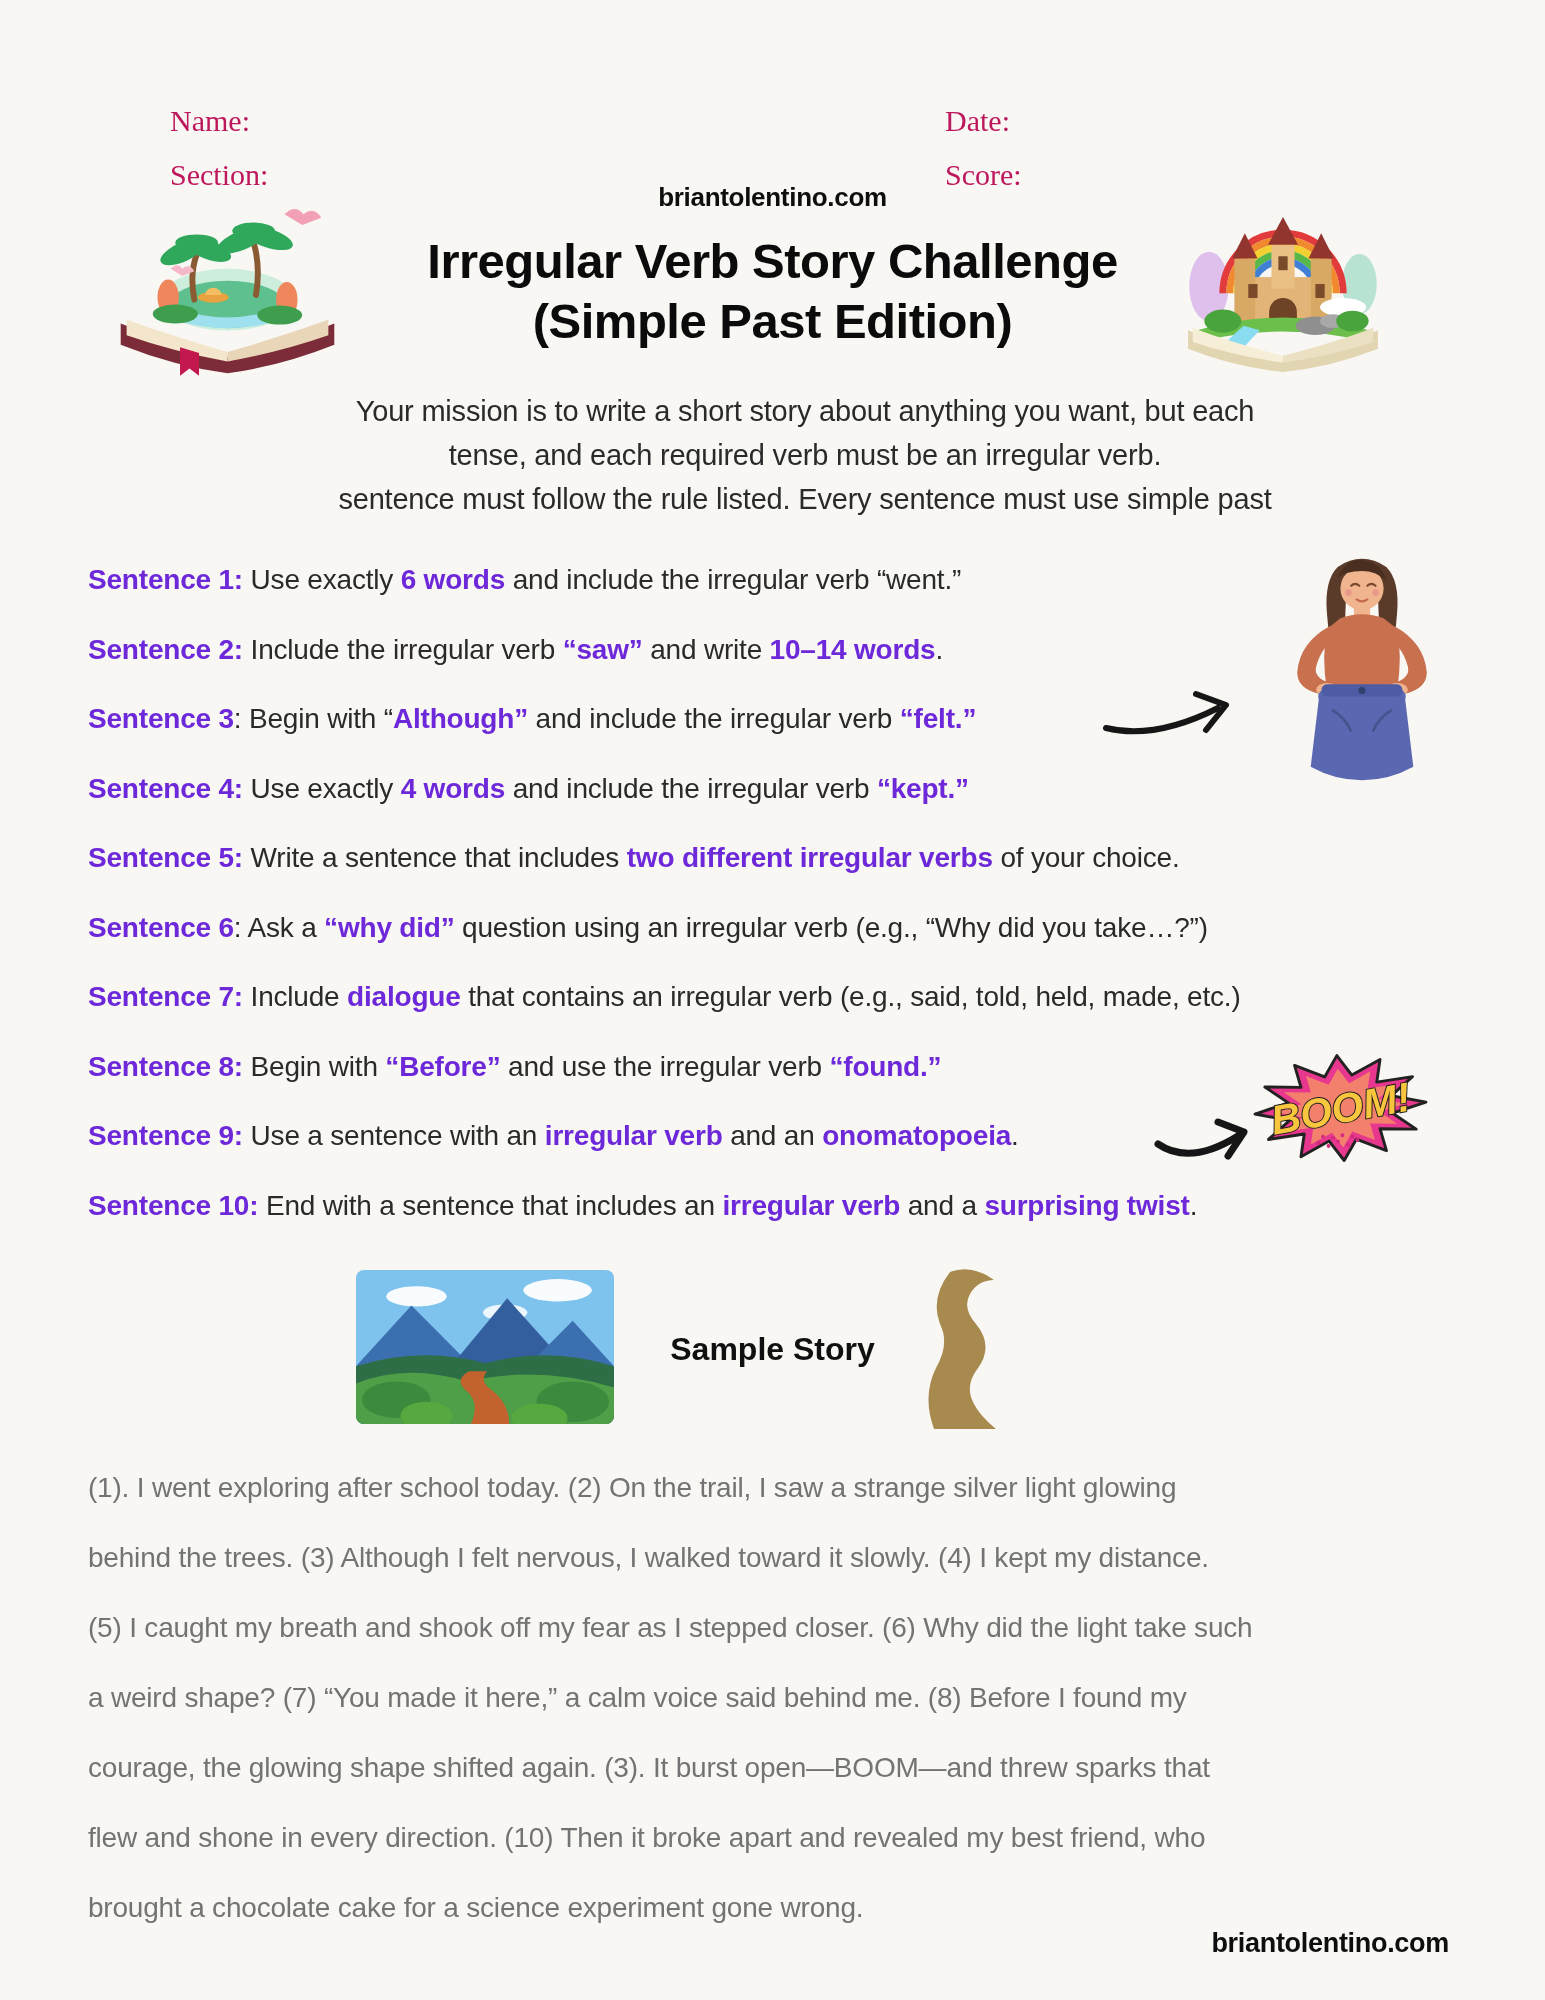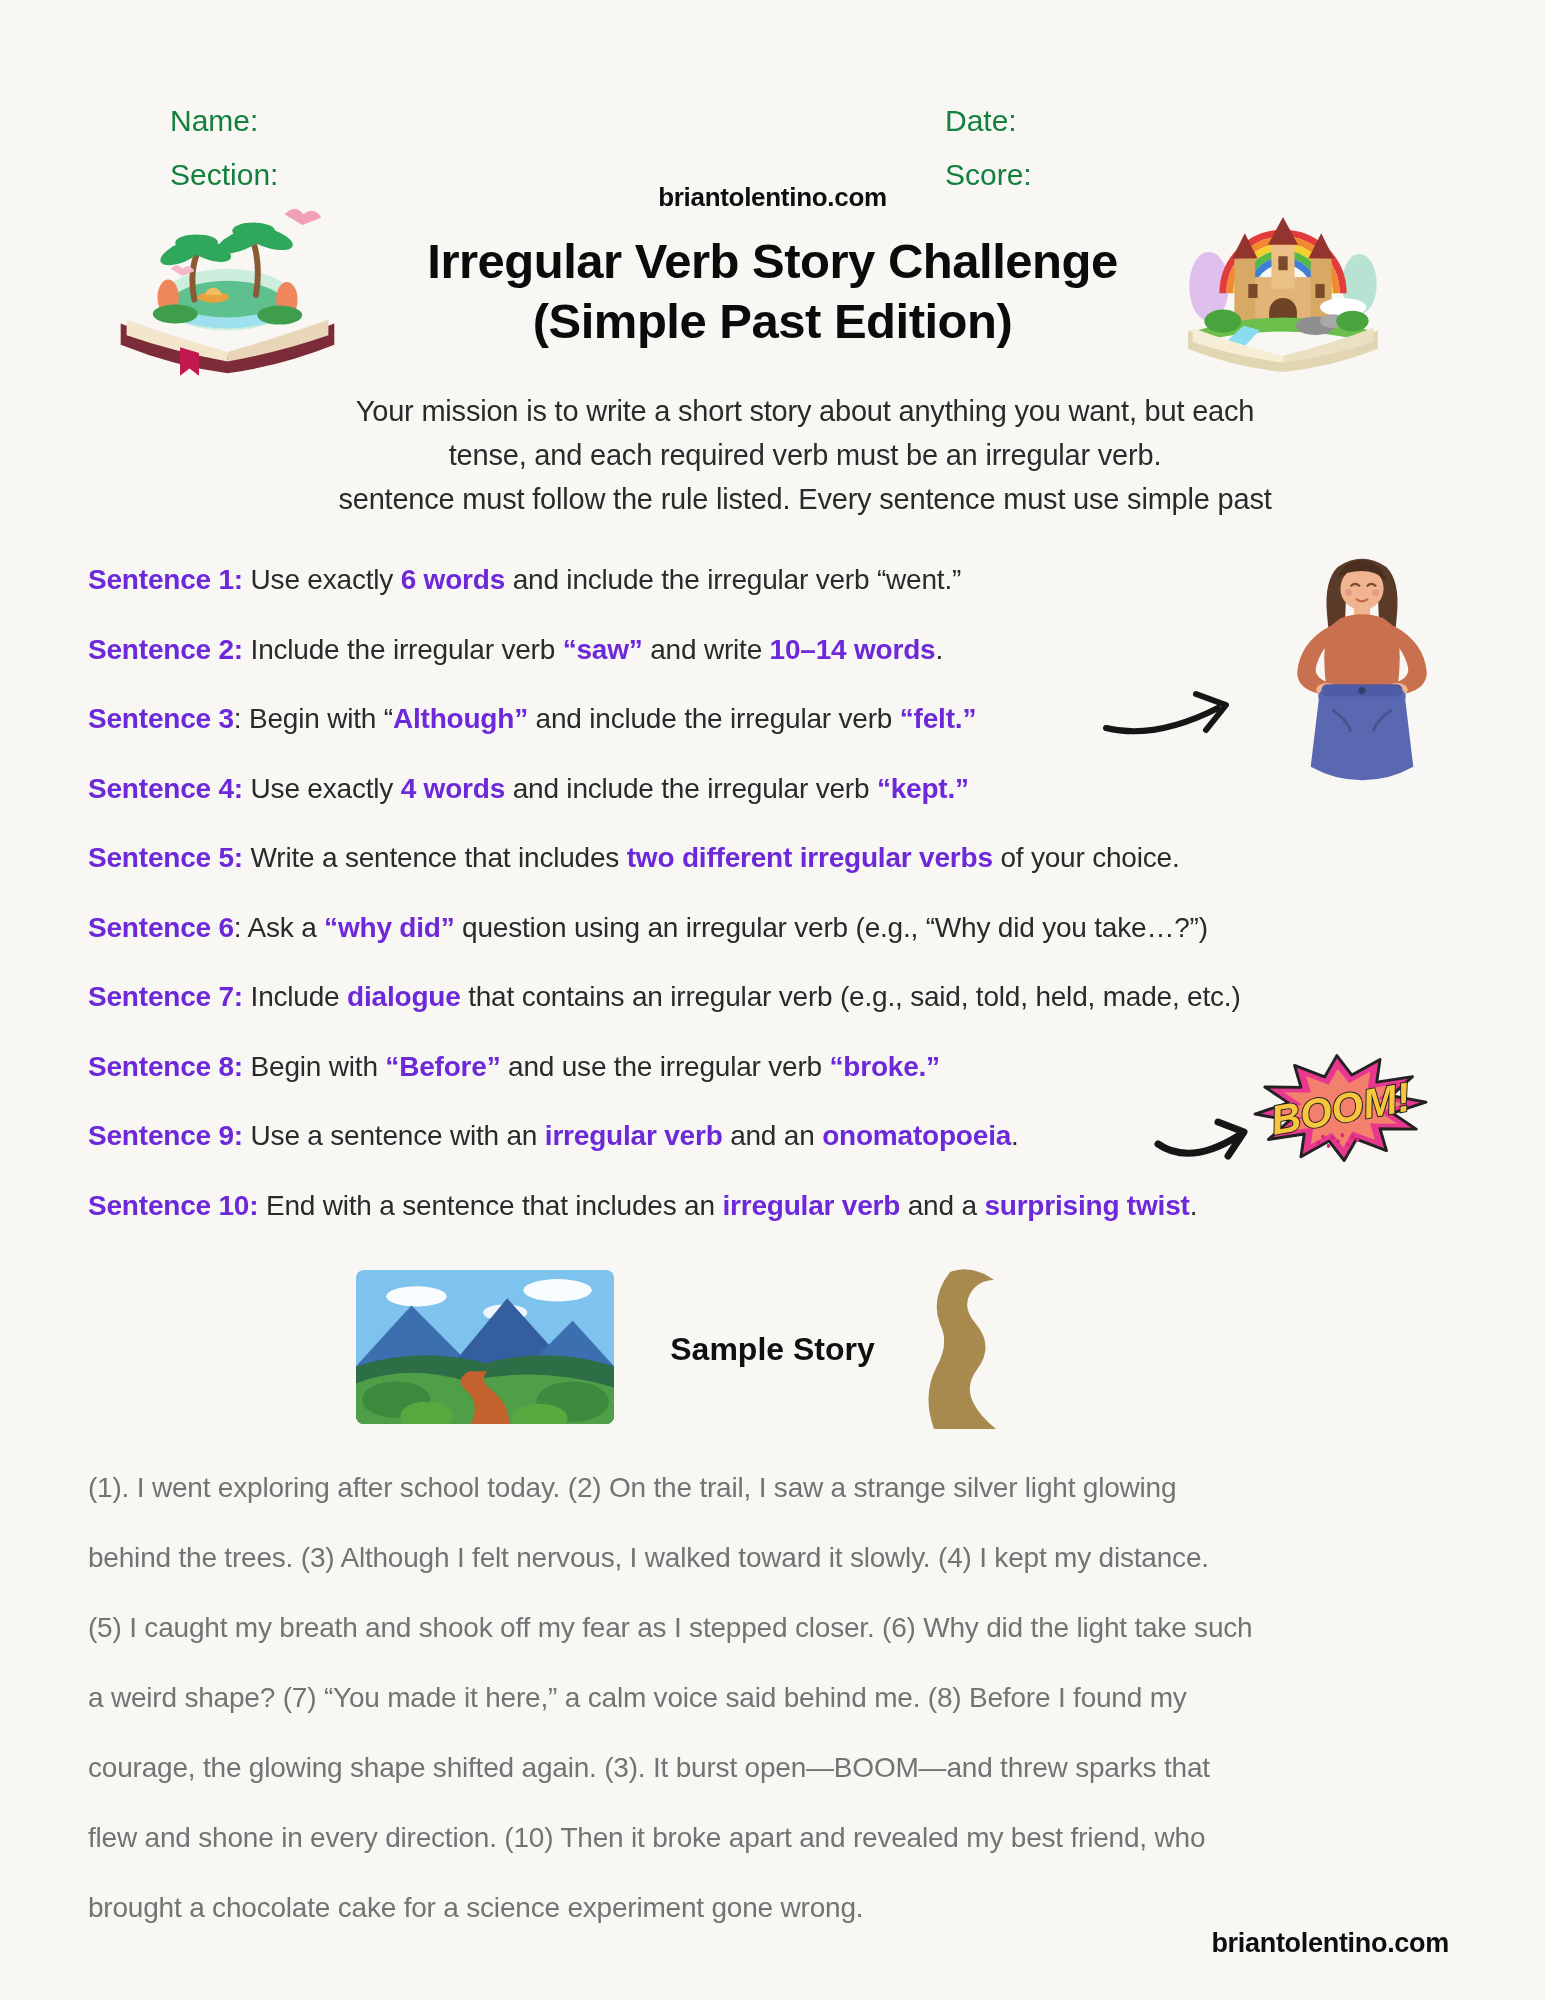--- a/index.html
+++ b/index.html
@@ -1,21 +1,21 @@
 <!DOCTYPE html>
 <html><head>
 <meta charset="utf-8">
 <style>
   html,body { margin:0; padding:0; background:#e4e4e4; }
   .page {
     position:relative; width:1545px; height:2000px; margin:0 auto;
     background:#f8f7f4; overflow:hidden;
     font-family:"Liberation Sans", sans-serif; color:#262626;
   }
-  .hfield { position:absolute; font-size:30px; color:#15803d; }
+  .hfield { position:absolute; font-size:30px; color:#be185d;font-family:Liberation Serif, serif; }
   .hf-name    { left:170px; top:104px; }
   .hf-date    { left:945px; top:104px; }
   .hf-section { left:170px; top:158px; }
   .hf-score   { left:945px; top:158px; }
   .site-top {
     position:absolute; top:182px; left:0; right:0; text-align:center;
     font-size:26px; font-weight:bold; color:#0e0e0e; letter-spacing:-0.3px;
   }
   .title {
     position:absolute; top:231px; left:0; right:0; text-align:center;
@@ -151,21 +151,21 @@
   </div>
 
   <div class="sentences">
       <div class="sentence"><span class="b">Sentence 1:</span><span> Use exactly </span><span class="b">6 words</span><span> and include the irregular verb “went.”</span></div>
       <div class="sentence"><span class="b">Sentence 2:</span><span> Include the irregular verb </span><span class="b">“saw”</span><span> and write </span><span class="b">10–14 words</span><span>.</span></div>
       <div class="sentence"><span class="b">Sentence 3</span><span>: Begin with “</span><span class="b">Although”</span><span> and include the irregular verb </span><span class="b">“felt.”</span></div>
       <div class="sentence"><span class="b">Sentence 4:</span><span> Use exactly </span><span class="b">4 words</span><span> and include the irregular verb </span><span class="b">“kept.”</span></div>
       <div class="sentence"><span class="b">Sentence 5:</span><span> Write a sentence that includes </span><span class="b">two different irregular verbs</span><span> of your choice.</span></div>
       <div class="sentence"><span class="b">Sentence 6</span><span>: Ask a </span><span class="b">“why did”</span><span> question using an irregular verb (e.g., “Why did you take…?”)</span></div>
       <div class="sentence"><span class="b">Sentence 7:</span><span> Include </span><span class="b">dialogue</span><span> that contains an irregular verb (e.g., said, told, held, made, etc.)</span></div>
-      <div class="sentence"><span class="b">Sentence 8:</span><span> Begin with </span><span class="b">“Before”</span><span> and use the irregular verb </span><span class="b">“broke.”</span></div>
+      <div class="sentence"><span class="b">Sentence 8:</span><span> Begin with </span><span class="b">“Before”</span><span> and use the irregular verb </span><span class="b">“found.”</span></div>
       <div class="sentence"><span class="b">Sentence 9:</span><span> Use a sentence with an </span><span class="b">irregular verb</span><span> and an </span><span class="b">onomatopoeia</span><span>.</span></div>
       <div class="sentence"><span class="b">Sentence 10:</span><span> End with a sentence that includes an </span><span class="b">irregular verb</span><span> and a </span><span class="b">surprising twist</span><span>.</span></div>
     </div>
 
   <div class="illu illu-woman">
     <svg viewBox="0 0 140 200">
       <path d="M52,14 Q70,2 88,14 Q98,24 96,48 L92,92 L84,92 L82,40 Q70,30 58,40 L56,92 L48,92 L44,48 Q42,24 52,14 Z" fill="#5a3a28"></path>
       <circle cx="70" cy="30" r="16" fill="#f0b48e"></circle>
       <path d="M64,42 l12,0 l0,12 l-12,0 Z" fill="#f0b48e"></path>
       <path d="M52,22 Q58,8 70,9 Q84,10 88,24 Q80,17 70,17 Q58,17 52,22 Z" fill="#4a2f20"></path>

